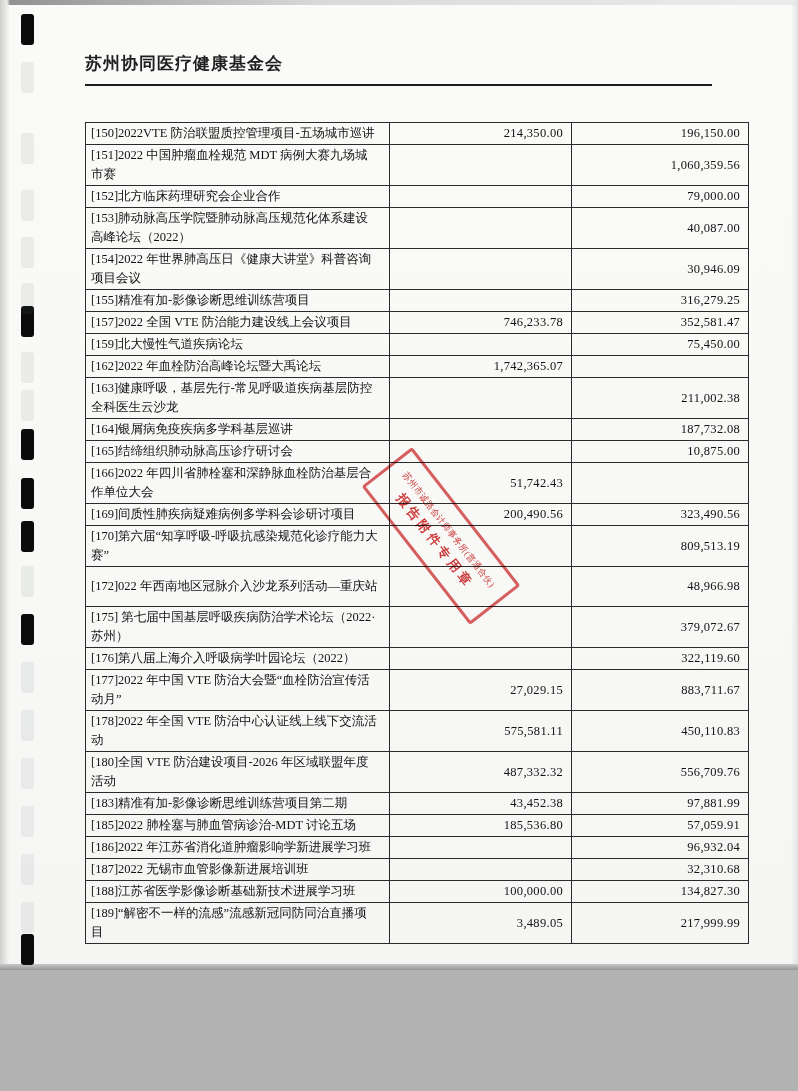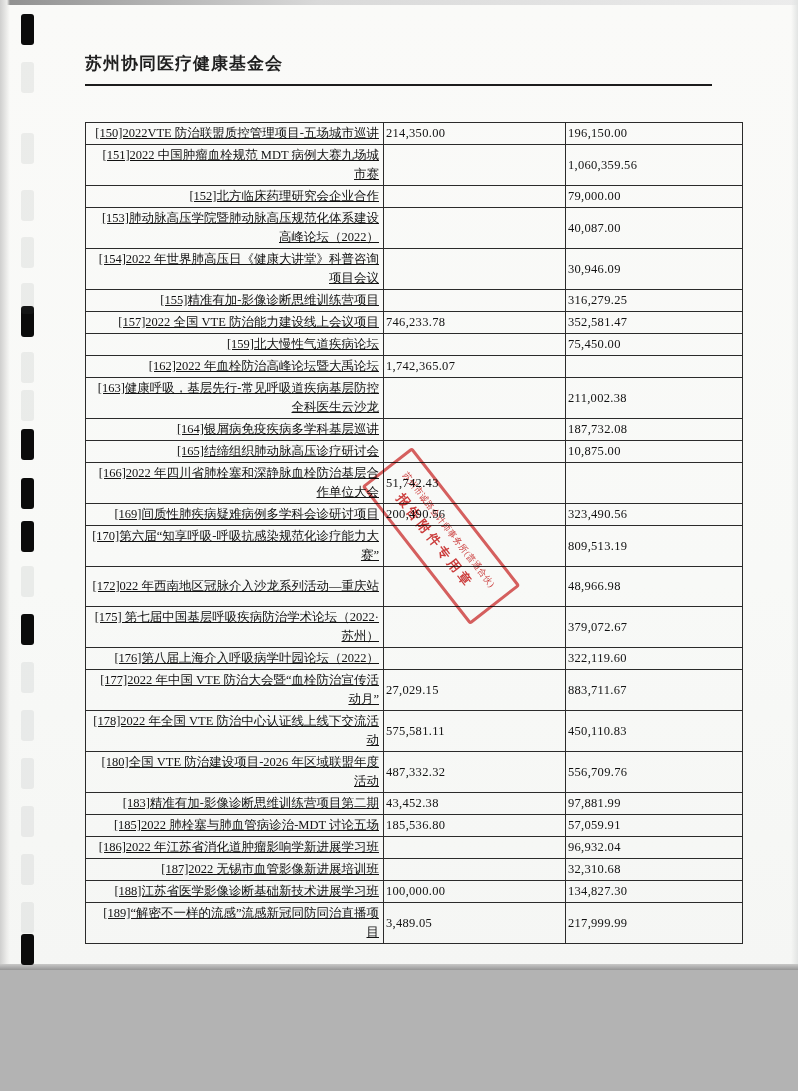--- a/index.html
+++ b/index.html
@@ -31,22 +31,22 @@
     font-size:17px;color:#1f1f1f;letter-spacing:1px;white-space:nowrap;
   }
   .title-rule{position:absolute;left:85px;top:84px;width:627px;height:2px;background:#1c1c1c;}
   
   table.fin{
     position:absolute;left:85px;top:122px;width:630px;
     border-collapse:collapse;table-layout:fixed;
     font-family:"Liberation Serif", serif;font-size:12.5px;color:#121212;
   }
   table.fin td{border:1.4px solid #2b2b2b;vertical-align:middle;overflow:hidden;}
-  td.name{width:288px;padding:1px 4px 1px 5px;line-height:19px;text-align:right;text-decoration:underline;}
-  td.amt{width:171px;padding:1px 8px 1px 2px;text-align:left;letter-spacing:0.3px;}
+  td.name{width:288px;padding:1px 10px 1px 5px;line-height:19px;text-align:left;}
+  td.amt{width:171px;padding:1px 8px 1px 2px;text-align:right;letter-spacing:0.3px;}
   td.amt2{width:166px;}
   tr.s{height:21px;}
   tr.d{height:40px;}
   
   .page-num{
     position:absolute;left:85px;top:997px;width:630px;text-align:right;
     font-family:Liberation Sans, sans-serif;font-weight:bold;font-size:15px;color:#161616;
     letter-spacing:1px;
   }
   

